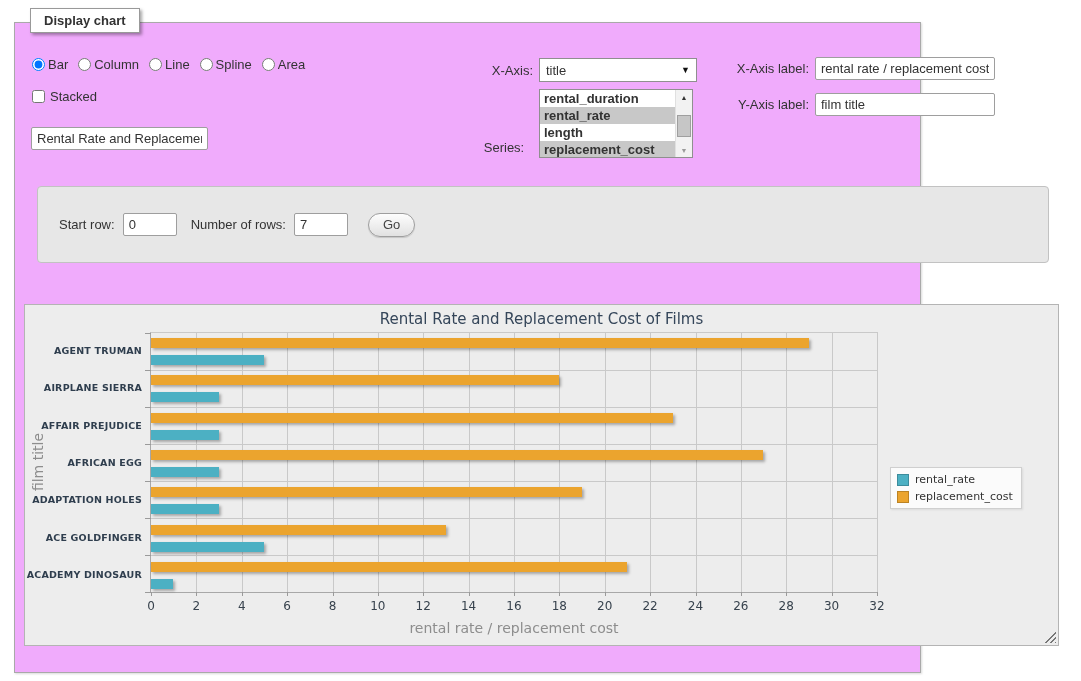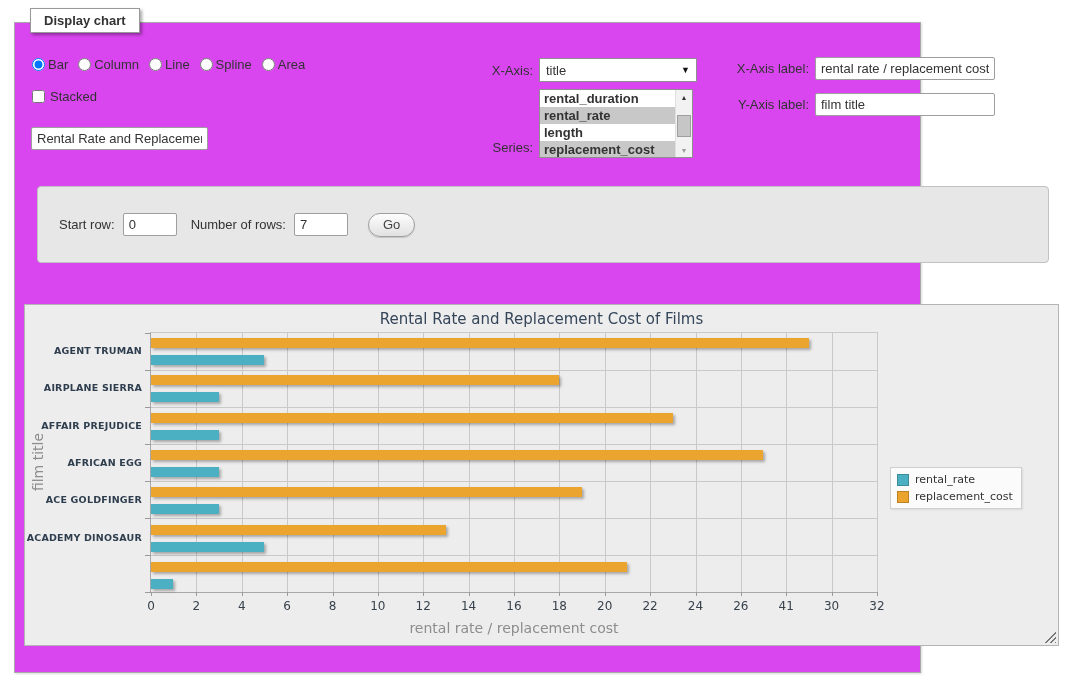--- a/index.html
+++ b/index.html
@@ -1,31 +1,31 @@
 <!DOCTYPE html>
 <html><head>
 <meta charset="utf-8">
 <style>
   * { box-sizing: border-box; margin: 0; padding: 0; }
   html,body { width:1081px; height:681px; background:#fff; font-family:"Liberation Sans", sans-serif; font-size:13px; color:#333; }
-  .fieldset { position:absolute; left:14px; top:22px; width:907px; height:651px; background:#d946ef; border:1px solid #a9a9a9; box-shadow:1px 1px 2px rgba(0,0,0,0.15); }
+  .fieldset { position:absolute; left:14px; top:22px; width:907px; height:651px; background:#f0abfc; border:1px solid #a9a9a9; box-shadow:1px 1px 2px rgba(0,0,0,0.15); }
   .legend-tab { position:absolute; left:30px; top:8px; background:#fff; border:1px solid #999; padding:4px 13px; font-weight:bold; color:#333; box-shadow:2px 2px 3px rgba(0,0,0,0.35); z-index:5; }
 
   
   .radio-row { position:absolute; left:17px; top:34px; display:flex; align-items:center; gap:4px; }
   .radio-opt { display:flex; align-items:center; gap:3px; margin-right:6px; }
   .check-row { position:absolute; left:17px; top:66px; display:flex; align-items:center; gap:5px; }
   .title-input { position:absolute; left:16px; top:104px; width:177px; }
   input[type=text] { height:23px; border:1px solid #9e9e9e; border-radius:2px; background:#fff; padding:2px 5px; font:13px "Liberation Sans", sans-serif; color:#333; }
   .pair-row { position:absolute; display:flex; align-items:center; gap:6px; }
   .pair-row .lbl { text-align:right; }
   .xaxis-row { left:460px; top:35px; }
   .xaxis-row .lbl { width:58px; }
   .series-row { left:460px; top:66px; align-items:flex-end; }
-  .series-row .lbl { width:58px; padding-bottom:3px; }
+  .series-row .lbl { width:58px; padding-bottom:3px;text-align:center; }
   .xlab-row { left:706px; top:34px; }
   .ylab-row { left:706px; top:70px; }
   .xlab-row .lbl, .ylab-row .lbl { width:88px; }
   .xlab-row input, .ylab-row input { width:180px; }
 
   .selectbox { width:158px; height:24px; border:1px solid #8f8f8f; background:#fff; display:flex; align-items:center; padding:0 6px; cursor:default; }
   .selectbox .sel-text { flex:1; }
   .sel-arrow { font-size:9px; color:#111; }
 
   .listbox { position:relative; width:154px; height:69px; border:1px solid #8f8f8f; background:#fff; overflow:hidden; }
@@ -147,20 +147,21 @@
     <button class="go-btn">Go</button>
   </div>
 
   <div class="chart-box">
     <div class="chart-title">Rental Rate and Replacement Cost of Films</div>
     <div class="ylabels" id="ylabels">
         <div class="ylab">AGENT TRUMAN</div>
         <div class="ylab">AIRPLANE SIERRA</div>
         <div class="ylab">AFFAIR PREJUDICE</div>
         <div class="ylab">AFRICAN EGG</div>
+        <div class="ylab">ADAPTATION HOLES</div>
         <div class="ylab">ACE GOLDFINGER</div>
         <div class="ylab">ACADEMY DINOSAUR</div>
       </div>
     <div class="plot" id="plot">
         <div class="xtick-mark" style="left: calc(0%);"></div>
         <div class="xtick-label" style="left: 0%;">0</div>
         <div class="vgrid" style="left: 6.25%;"></div>
         <div class="xtick-mark" style="left: calc(6.25%);"></div>
         <div class="xtick-label" style="left: 6.25%;">2</div>
         <div class="vgrid" style="left: 12.5%;"></div>
@@ -194,21 +195,21 @@
         <div class="xtick-mark" style="left: calc(68.75%);"></div>
         <div class="xtick-label" style="left: 68.75%;">22</div>
         <div class="vgrid" style="left: 75%;"></div>
         <div class="xtick-mark" style="left: calc(75%);"></div>
         <div class="xtick-label" style="left: 75%;">24</div>
         <div class="vgrid" style="left: 81.25%;"></div>
         <div class="xtick-mark" style="left: calc(81.25%);"></div>
         <div class="xtick-label" style="left: 81.25%;">26</div>
         <div class="vgrid" style="left: 87.5%;"></div>
         <div class="xtick-mark" style="left: calc(87.5%);"></div>
-        <div class="xtick-label" style="left: 87.5%;">41</div>
+        <div class="xtick-label" style="left: 87.5%;">28</div>
         <div class="vgrid" style="left: 93.75%;"></div>
         <div class="xtick-mark" style="left: calc(93.75%);"></div>
         <div class="xtick-label" style="left: 93.75%;">30</div>
         <div class="xtick-mark" style="left: calc(100%);"></div>
         <div class="xtick-label" style="left: 100%;">32</div>
         <div class="ytick-mark" style="top: calc(0%);"></div>
         <div class="hgrid" style="top: 14.2857%;"></div>
         <div class="ytick-mark" style="top: calc(14.2857%);"></div>
         <div class="hgrid" style="top: 28.5714%;"></div>
         <div class="ytick-mark" style="top: calc(28.5714%);"></div>

